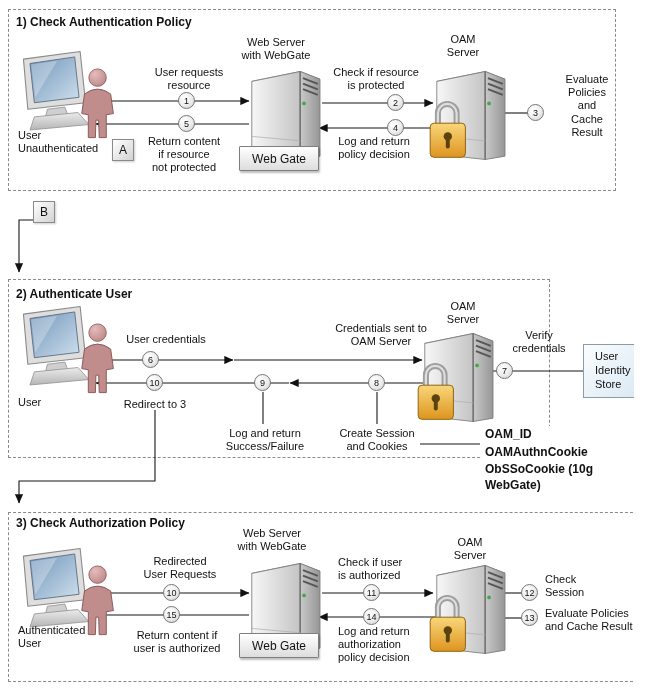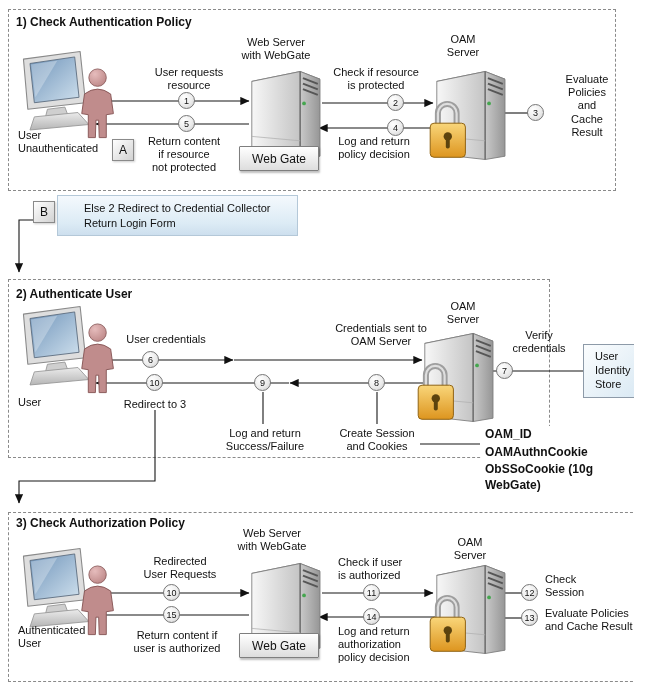--- a/index.html
+++ b/index.html
@@ -172,22 +172,20 @@
 if resource
 not protected</div>
 
   <div class="circle" style="left:178px;top:92px;">1</div>
   <div class="circle" style="left:178px;top:115px;">5</div>
   <div class="circle" style="left:387px;top:94px;">2</div>
   <div class="circle" style="left:387px;top:119px;">4</div>
   <div class="circle" style="left:527px;top:104px;">3</div>
 
   <div class="note-sq" style="left:33px;top:201px;">B</div>
-  <div class="bluebox">Else 2 Redirect to Credential Collector
-Return Login Form</div>
 
   <div class="title" style="left:16px;top:287px;">2) Authenticate User</div>
 
   <svg class="icon" style="left:18px;top:303px;" width="109" height="92" viewBox="0 0 100 84">
       <use href="#g-user"></use>
     </svg>
   <div class="lbl" style="left:18px;top:396px;">User</div>
 
   <svg class="icon" style="left:416px;top:317px;" width="88" height="110" viewBox="0 0 80 100">
       <use href="#g-tower"></use>

